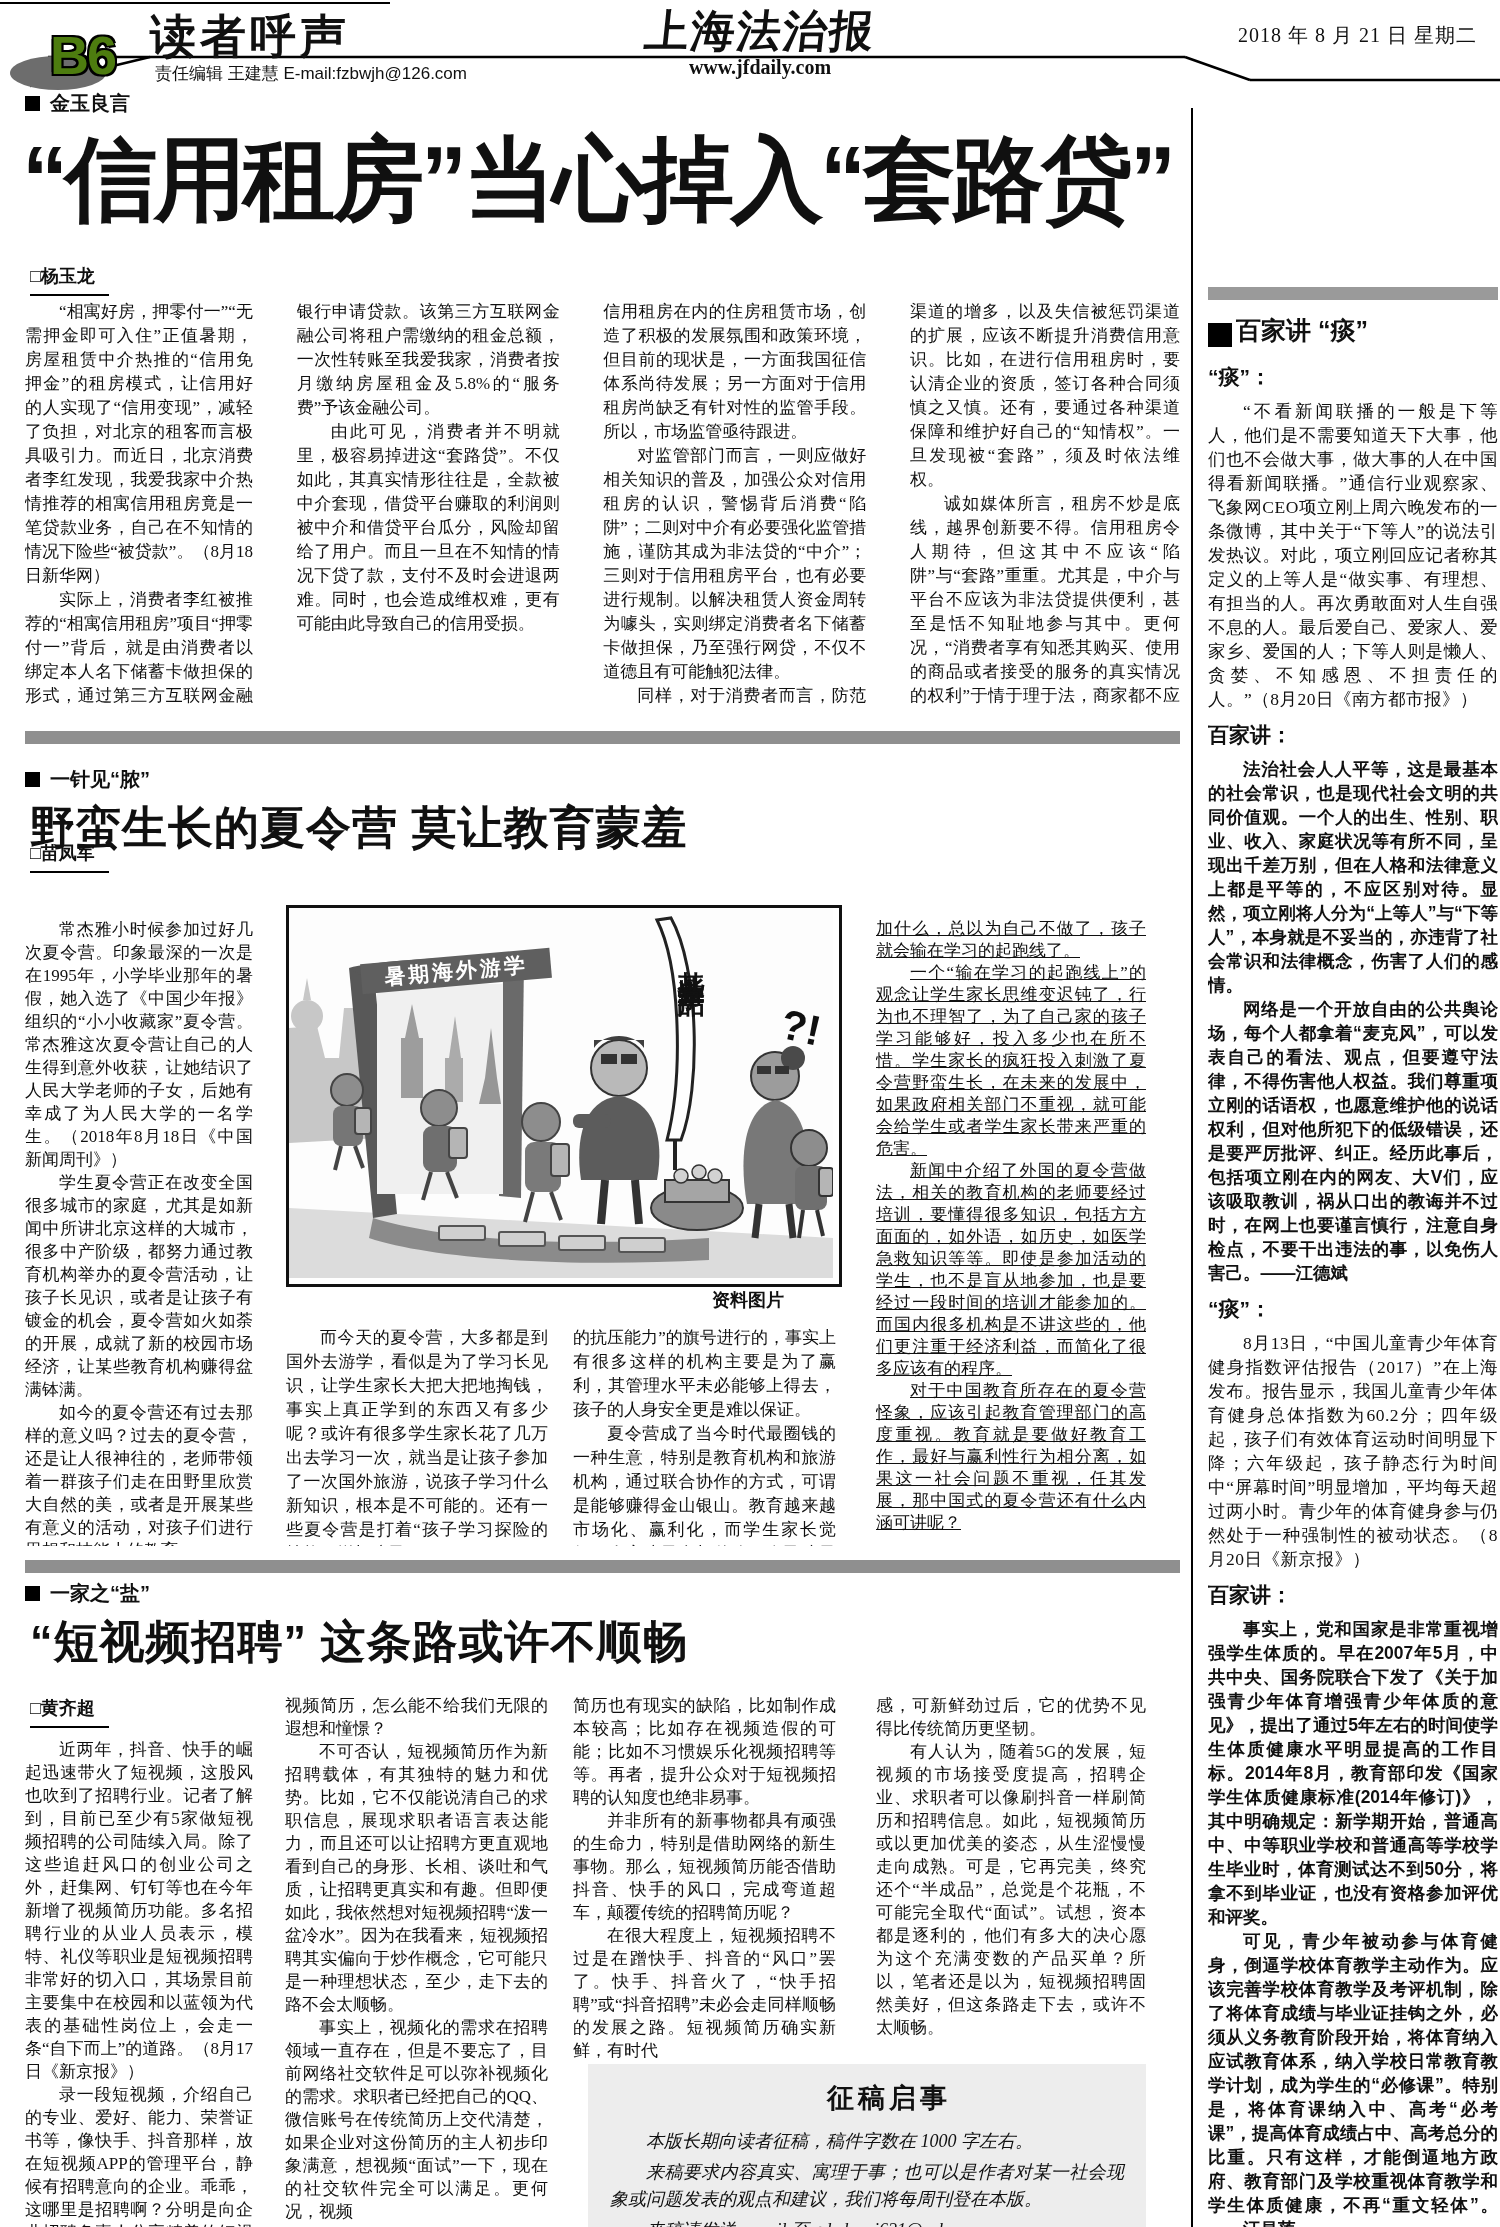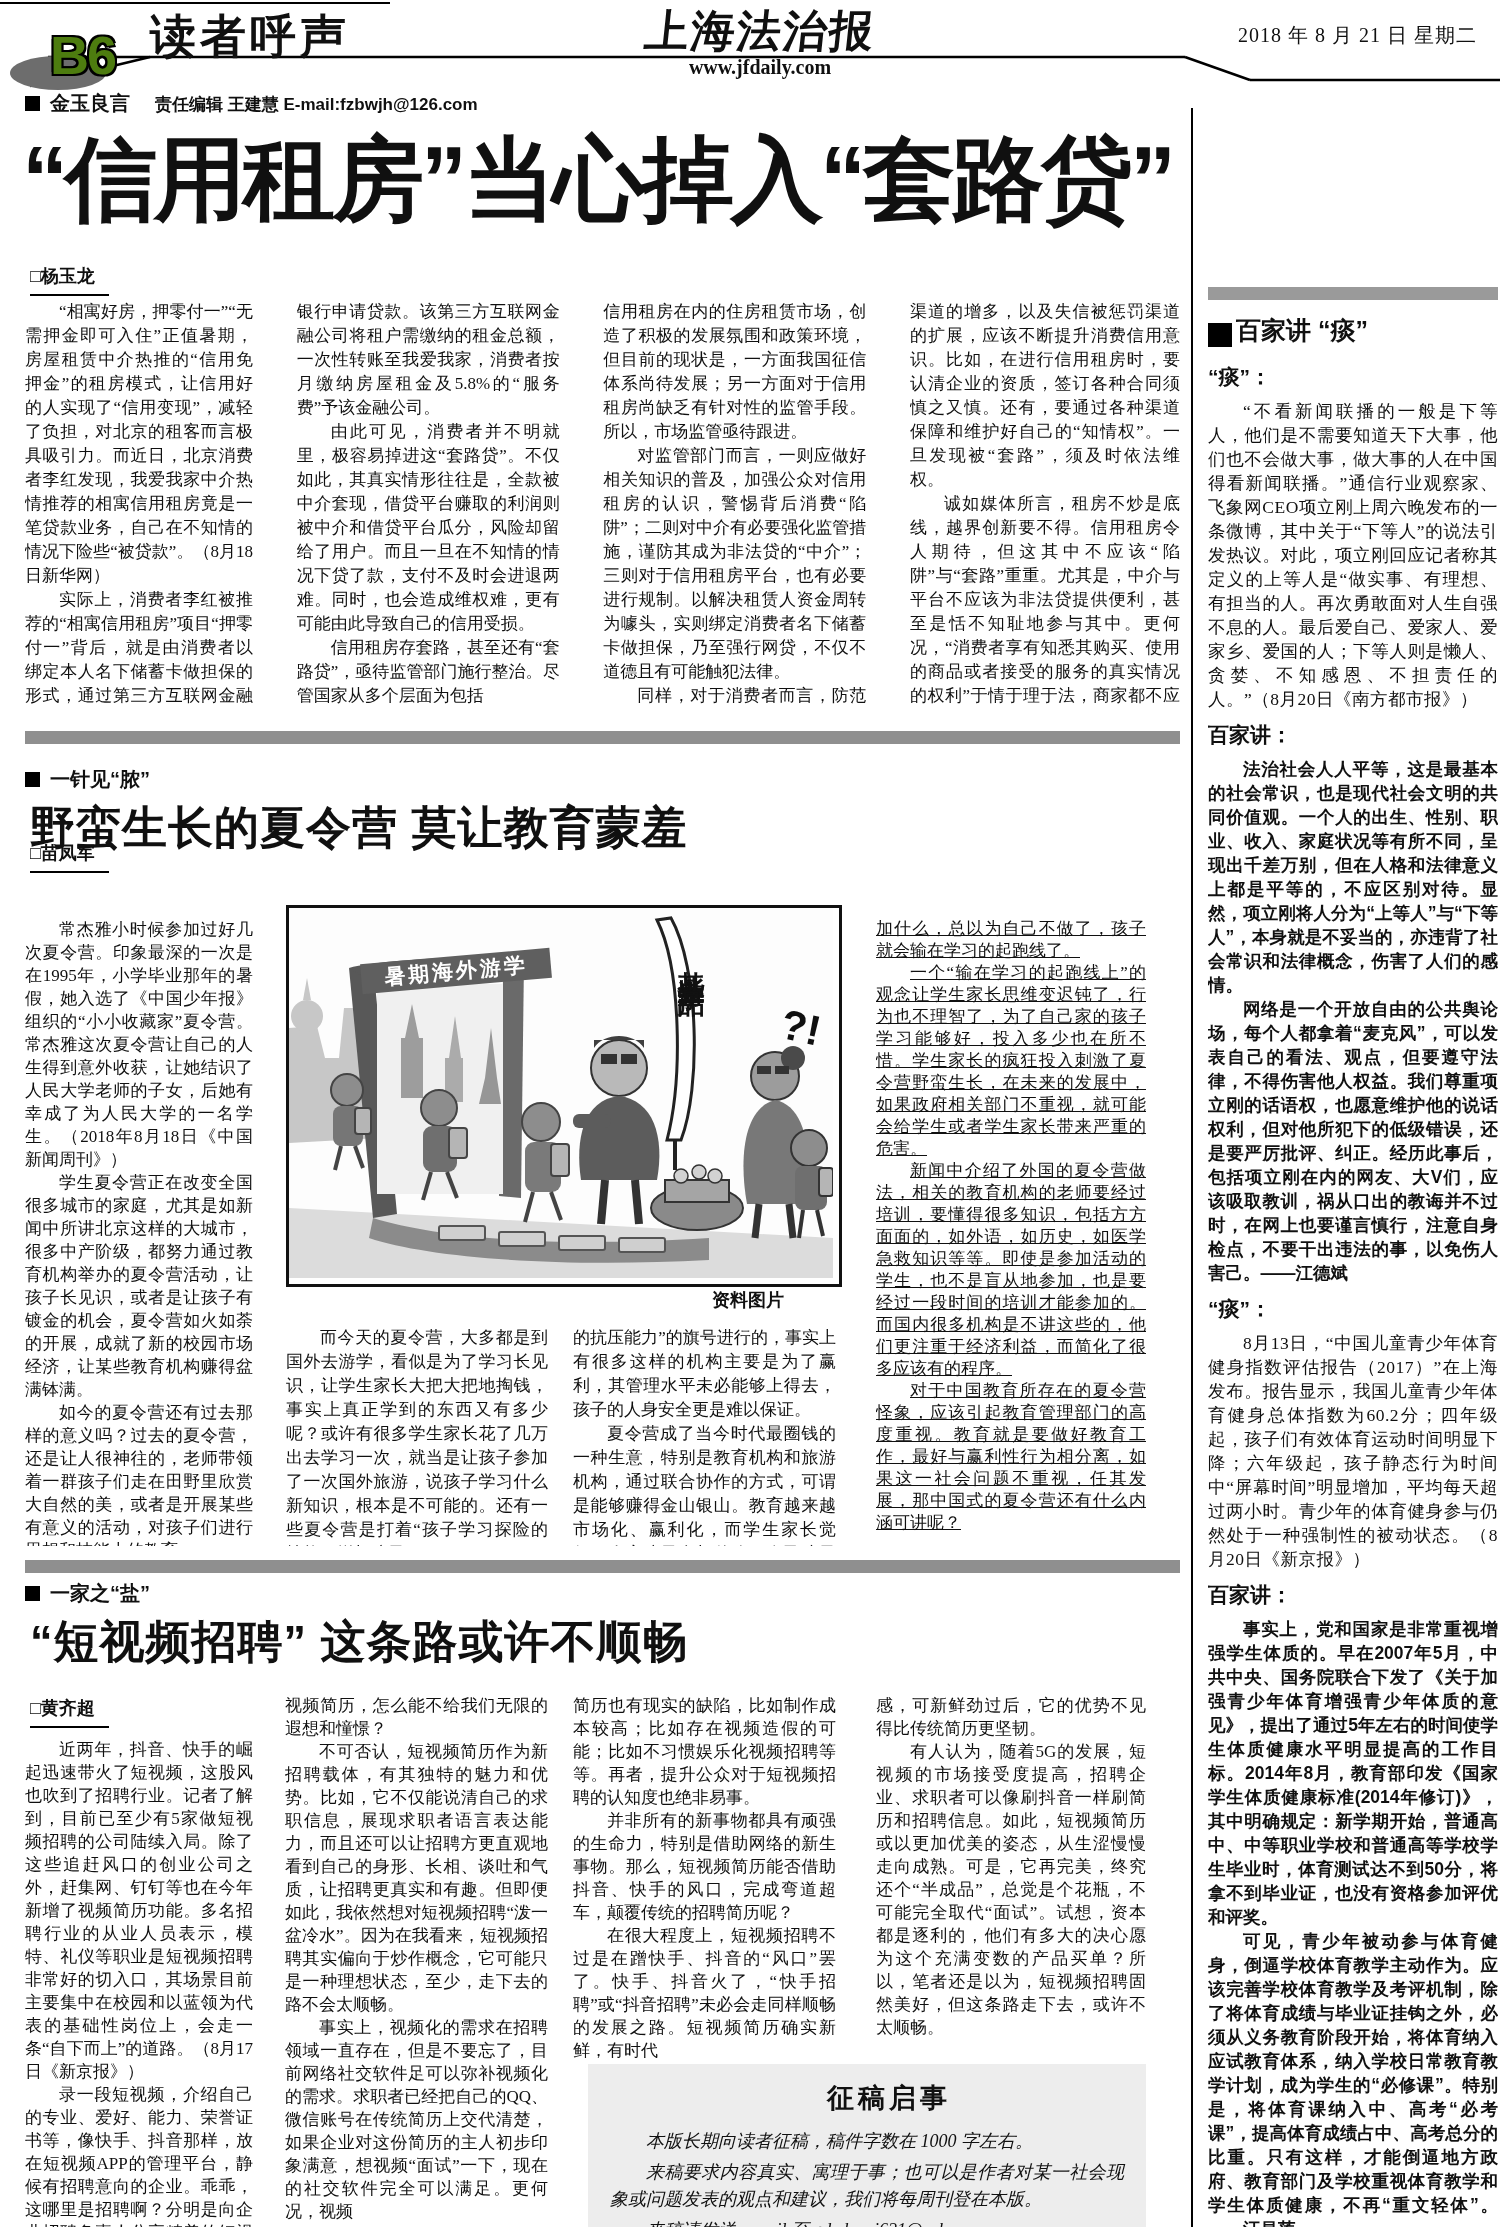--- a/index.html
+++ b/index.html
@@ -6,21 +6,21 @@
   #page{position:relative;width:1500px;height:2227px;background:#fff;overflow:hidden;
         font-family:"Liberation Serif","DejaVu Serif",serif;color:#101010;}
   .abs{position:absolute;}
   
   #edition-badge{left:8px;top:30px;width:104px;height:58px;}
   #edition-ellipse{position:absolute;left:2px;top:26px;width:96px;height:34px;background:#6d6d6d;border-radius:50%;}
   #edition-text{position:absolute;left:10px;top:-6px;font-family:"Liberation Sans",sans-serif;font-weight:bold;
       font-size:54px;color:#4d7c0f;letter-spacing:-2px;
       text-shadow:-2px -2px 0 #000,2px -2px 0 #000,-2px 2px 0 #000,2px 2px 0 #000;margin-left:32px;}
   #section-title{left:150px;top:6px;font-family:"Liberation Sans",sans-serif;font-weight:900;font-size:46px;letter-spacing:4px;}
-  #editor-line{left:155px;top:62px;font-family:"Liberation Sans",sans-serif;font-weight:bold;font-size:17px;margin-top:31px;}
+  #editor-line{left:155px;top:62px;font-family:"Liberation Sans",sans-serif;font-weight:normal;font-size:17px;}
   #masthead{left:620px;top:2px;width:280px;text-align:center;font-weight:900;font-size:44px;letter-spacing:2px;
       transform:skewX(-6deg);font-family:"Liberation Serif",serif;}
   #website{left:620px;top:56px;width:280px;text-align:center;font-family:"Liberation Serif",serif;font-weight:bold;font-size:20px;}
   #page-date{left:1238px;top:22px;font-size:20px;letter-spacing:1px;}
   #header-rules{left:0;top:0;width:1500px;height:120px;pointer-events:none;}
   #sidebar-rule{left:1191px;top:108px;width:2px;height:2119px;background:#000;}
   
   .marker{display:flex;align-items:center;gap:10px;font-family:"Liberation Sans",sans-serif;font-weight:bold;font-size:20px;}
   .marker .sq{width:15px;height:15px;background:#000;flex:0 0 auto;}
   .bar{left:25px;width:1155px;height:13px;background:#8f8f8f;}
@@ -104,21 +104,20 @@
   <div id="headline-1" class="abs headline">“信用租房”当心掉入“套路贷”</div>
   <div class="abs byline" style="left:30px;top:264px;">□杨玉龙</div>
   <div id="a1-cols" class="abs colrow">
     <div class="col a1c1">
         <p>“相寓好房，押零付一”“无需押金即可入住”正值暑期，房屋租赁中介热推的“信用免押金”的租房模式，让信用好的人实现了“信用变现”，减轻了负担，对北京的租客而言极具吸引力。而近日，北京消费者李红发现，我爱我家中介热情推荐的相寓信用租房竟是一笔贷款业务，自己在不知情的情况下险些“被贷款”。（8月18日新华网）</p>
         <p>实际上，消费者李红被推荐的“相寓信用租房”项目“押零付一”背后，就是由消费者以绑定本人名下储蓄卡做担保的形式，通过第三方互联网金融公司向指定</p>
       </div>
     <div class="col a1c2">
         <p class="cont">银行申请贷款。该第三方互联网金融公司将租户需缴纳的租金总额，一次性转账至我爱我家，消费者按月缴纳房屋租金及5.8%的“服务费”予该金融公司。</p>
         <p>由此可见，消费者并不明就里，极容易掉进这“套路贷”。不仅如此，其真实情形往往是，全款被中介套现，借贷平台赚取的利润则被中介和借贷平台瓜分，风险却留给了用户。而且一旦在不知情的情况下贷了款，支付不及时会进退两难。同时，也会造成维权难，更有可能由此导致自己的信用受损。</p>
-        <p>信用租房存套路，甚至还有“套路贷”，亟待监管部门施行整治。尽管国家从多个层面为包括</p>
       </div>
     <div class="col a1c3">
         <p class="cont">信用租房在内的住房租赁市场，创造了积极的发展氛围和政策环境，但目前的现状是，一方面我国征信体系尚待发展；另一方面对于信用租房尚缺乏有针对性的监管手段。所以，市场监管亟待跟进。</p>
         <p>对监管部门而言，一则应做好相关知识的普及，加强公众对信用租房的认识，警惕背后消费“陷阱”；二则对中介有必要强化监管措施，谨防其成为非法贷的“中介”；三则对于信用租房平台，也有必要进行规制。以解决租赁人资金周转为噱头，实则绑定消费者名下储蓄卡做担保，乃至强行网贷，不仅不道德且有可能触犯法律。</p>
         <p>同样，对于消费者而言，防范意识很重要。尤其是随着信用“变现”</p>
       </div>
     <div class="col a1c4">
         <p class="cont">渠道的增多，以及失信被惩罚渠道的扩展，应该不断提升消费信用意识。比如，在进行信用租房时，要认清企业的资质，签订各种合同须慎之又慎。还有，要通过各种渠道保障和维护好自己的“知情权”。一旦发现被“套路”，须及时依法维权。</p>
         <p>诚如媒体所言，租房不炒是底线，越界创新要不得。信用租房令人期待，但这其中不应该“陷阱”与“套路”重重。尤其是，中介与平台不应该为非法贷提供便利，甚至是恬不知耻地参与其中。更何况，“消费者享有知悉其购买、使用的商品或者接受的服务的真实情况的权利”于情于理于法，商家都不应该玩“猫腻”。同样，监管不手软才会消弭乱象。</p>
       </div>

